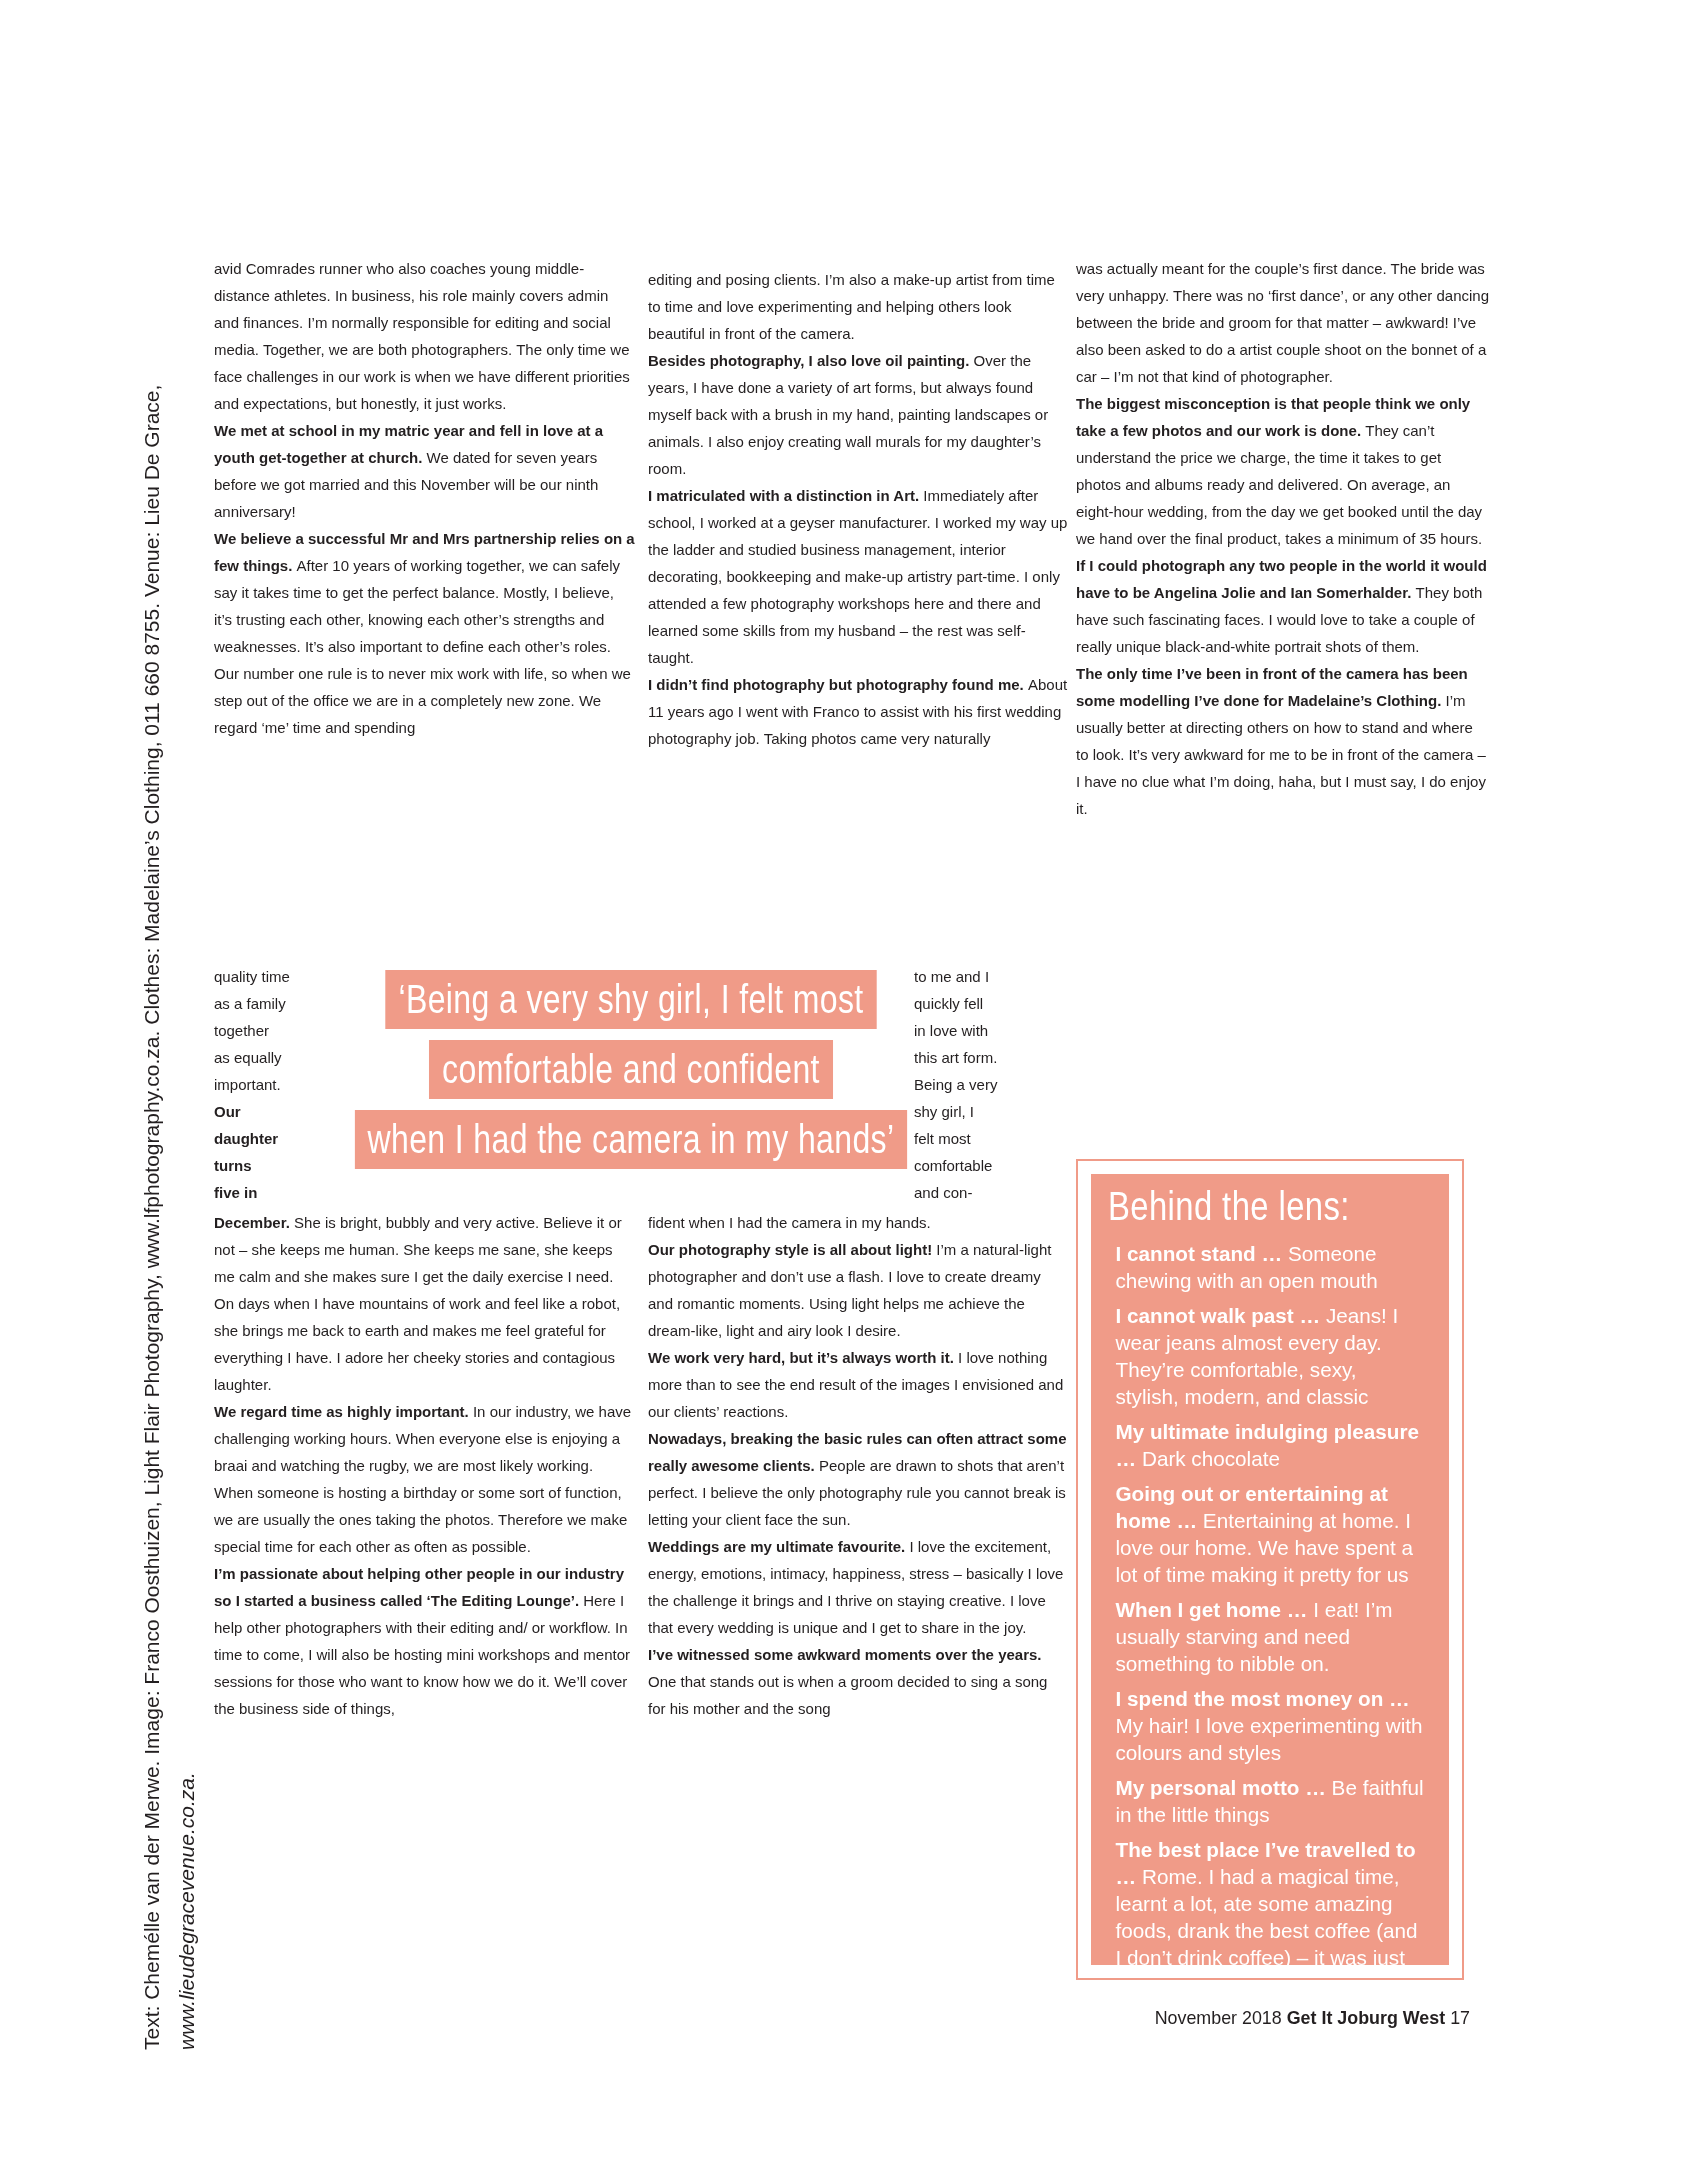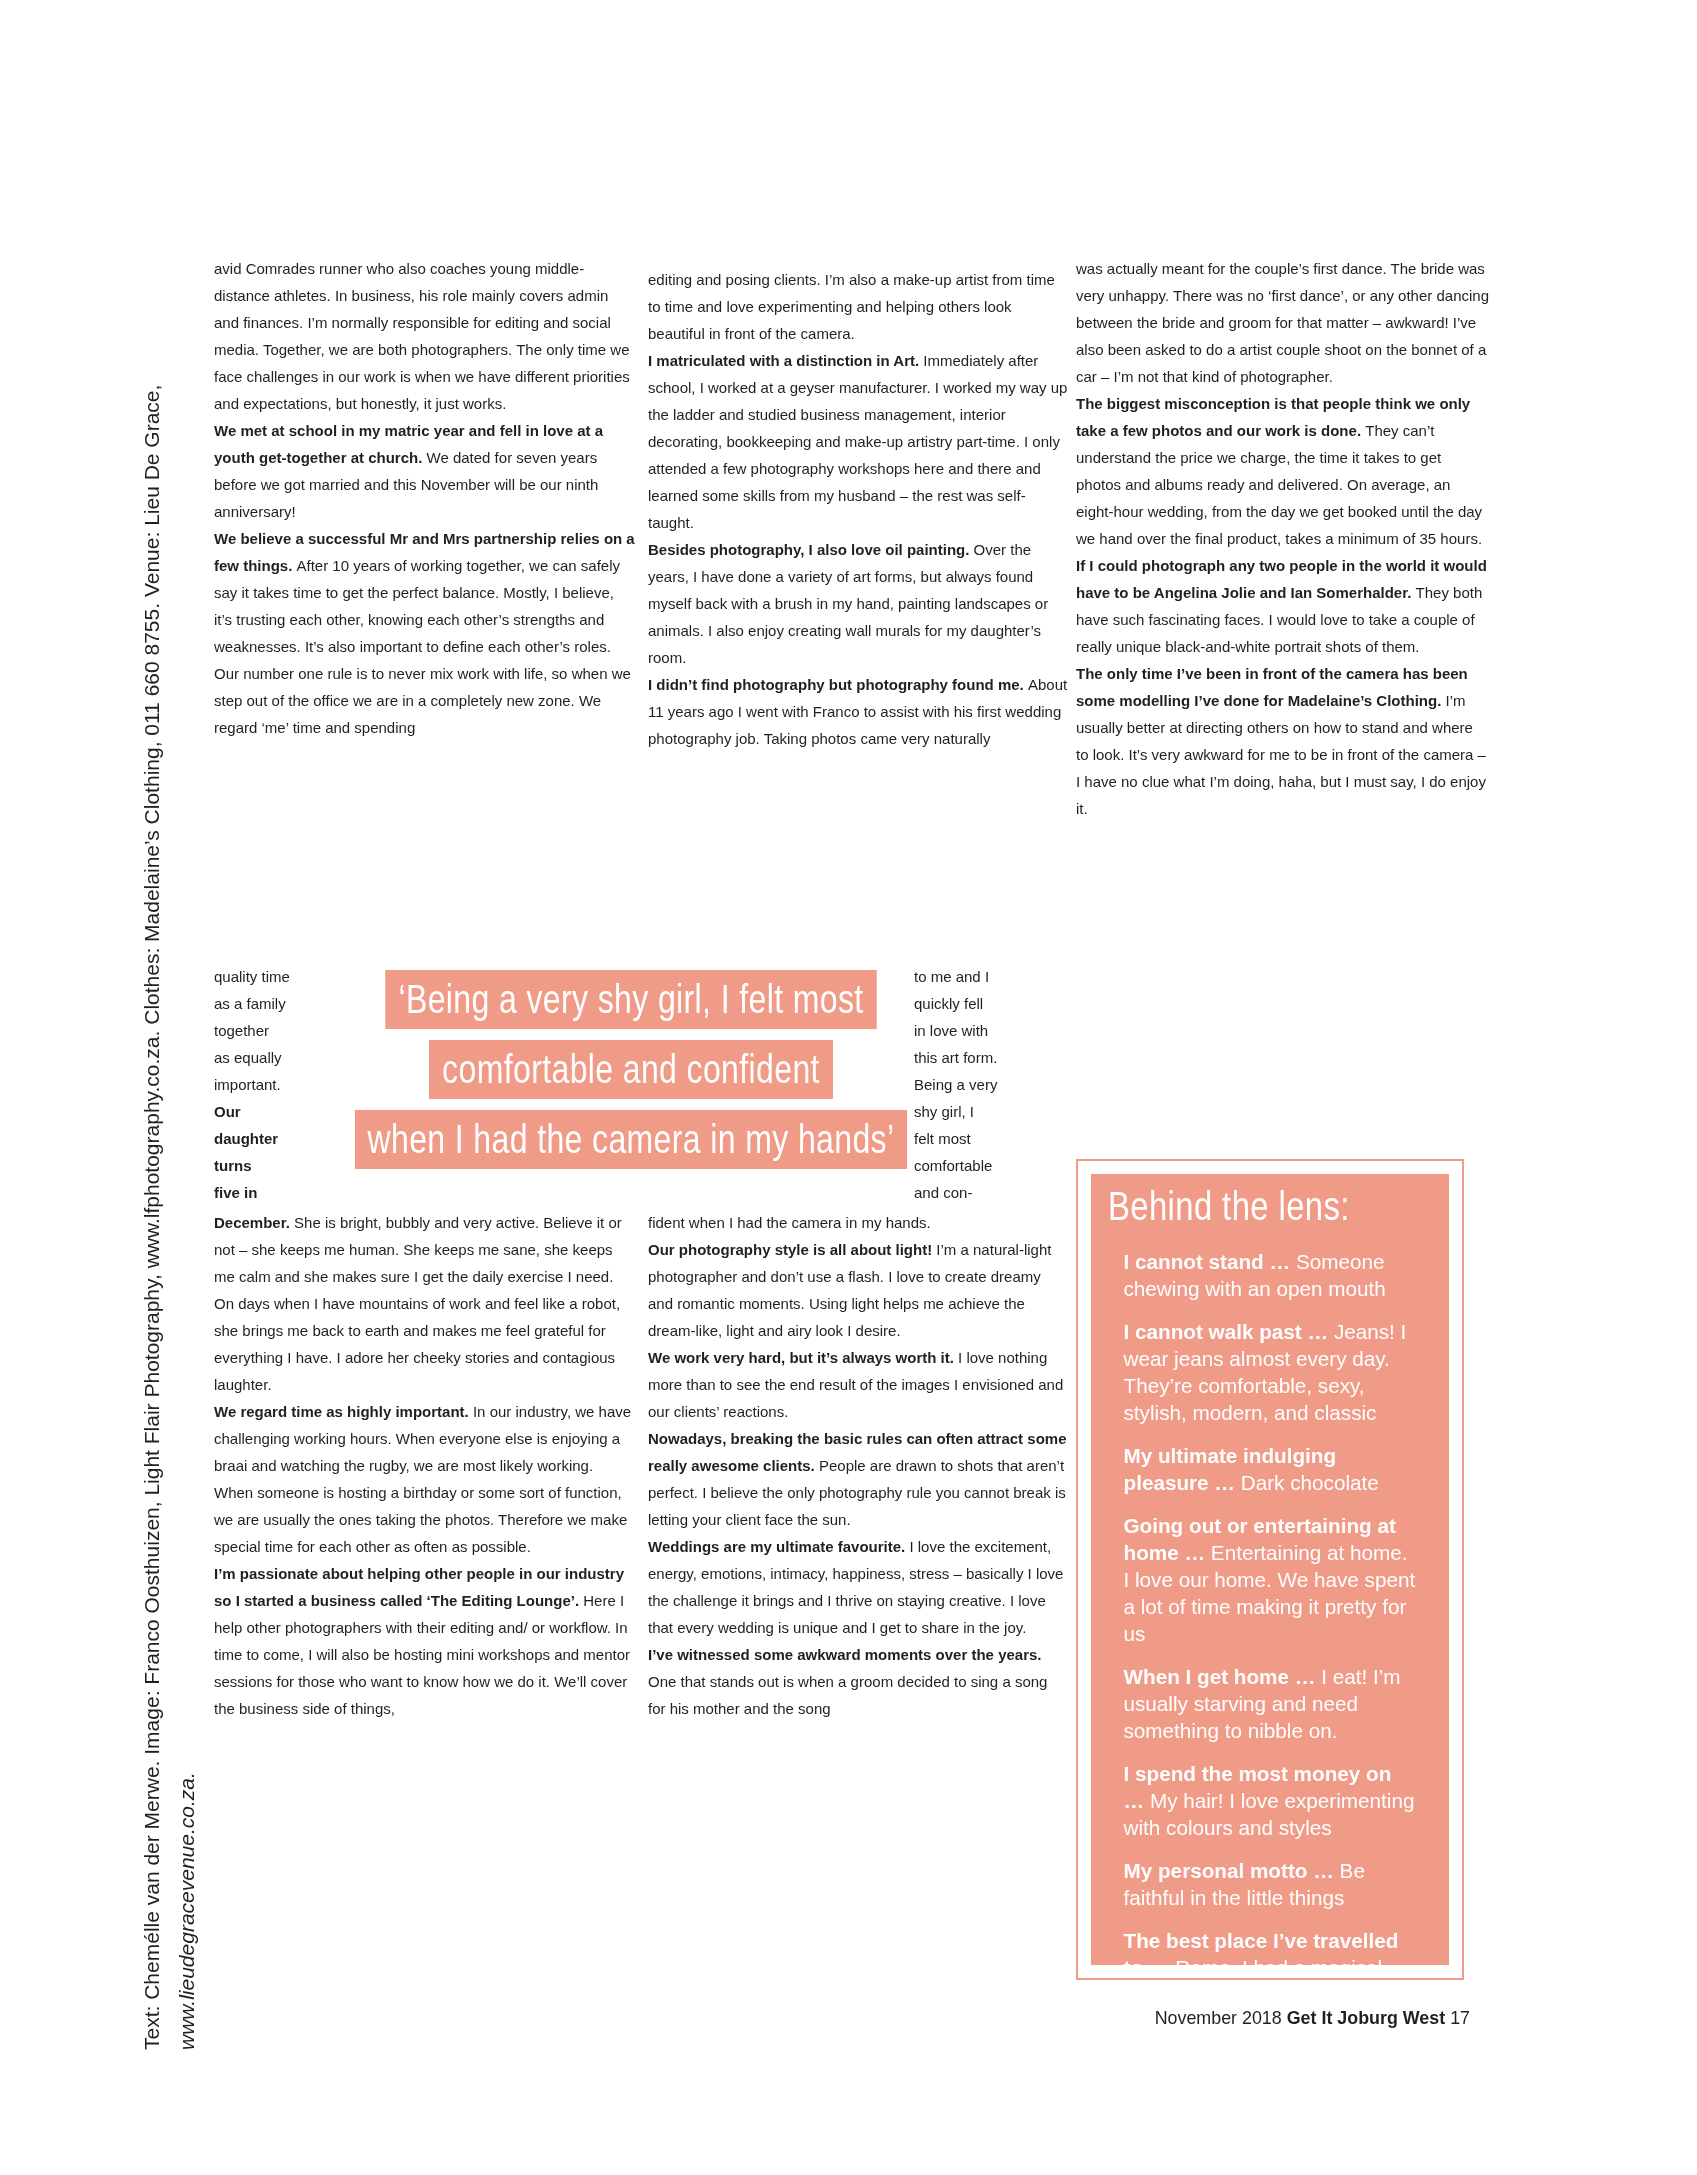--- a/index.html
+++ b/index.html
@@ -39,21 +39,21 @@
   .sidebar-inner {
     position:absolute; left:13px; top:13px; right:13px; bottom:13px;
     background:#f09b88; color:#ffffff; padding:5.5px 16.5px; box-sizing:border-box;
     overflow:hidden;
   }
   .sidebar-title {
     font-size:40px; line-height:51px; font-weight:normal; letter-spacing:0.5px;
     transform:scaleX(0.82); transform-origin:left center; white-space:nowrap;
     margin:1.8px 0 3.7px 0;
   }
-  .sidebar-inner p { margin:16px; font-size:20.7px; line-height:27px; }
+  .sidebar-inner p { margin:8px; font-size:20.7px; line-height:27px; }
 
   .footer {
     position:absolute; top:2007px; left:1011px; width:459px; text-align:right;
     font-size:19px; color:#231f20; white-space:nowrap;
     transform:scaleX(0.94); transform-origin:100% 50%;
   }
 </style>
 </head>
 <body>
 
@@ -83,22 +83,22 @@
 as equally
 important.</div>
     <div class="prelines bold">Our
 daughter
 turns
 five in</div>
   </div>
 
   <div class="block" style="left:648px; top:266px; width:421px;">
     <p><span>editing and posing clients. I’m also a make-up artist from time to time and love experimenting and helping others look beautiful in front of the camera.</span></p>
+    <p><b>Besides photography, I also love oil painting. </b><span>Over the years, I have done a variety of art forms, but always found myself back with a brush in my hand, painting landscapes or animals. I also enjoy creating wall murals for my daughter’s room.</span></p>
     <p><b>I matriculated with a distinction in Art. </b><span>Immediately after school, I worked at a geyser manufacturer. I worked my way up the ladder and studied business management, interior decorating, bookkeeping and make-up artistry part-time. I only attended a few photography workshops here and there and learned some skills from my husband – the rest was self-taught.</span></p>
-    <p><b>Besides photography, I also love oil painting. </b><span>Over the years, I have done a variety of art forms, but always found myself back with a brush in my hand, painting landscapes or animals. I also enjoy creating wall murals for my daughter’s room.</span></p>
     <p><b>I didn’t find photography but photography found me. </b><span>About 11 years ago I went with Franco to assist with his first wedding photography job. Taking photos came very naturally</span></p>
   </div>
 
   <div class="block prelines" style="left:914px; top:963px; width:158px;">to me and I
 quickly fell
 in love with
 this art form.
 Being a very
 shy girl, I
 felt most

